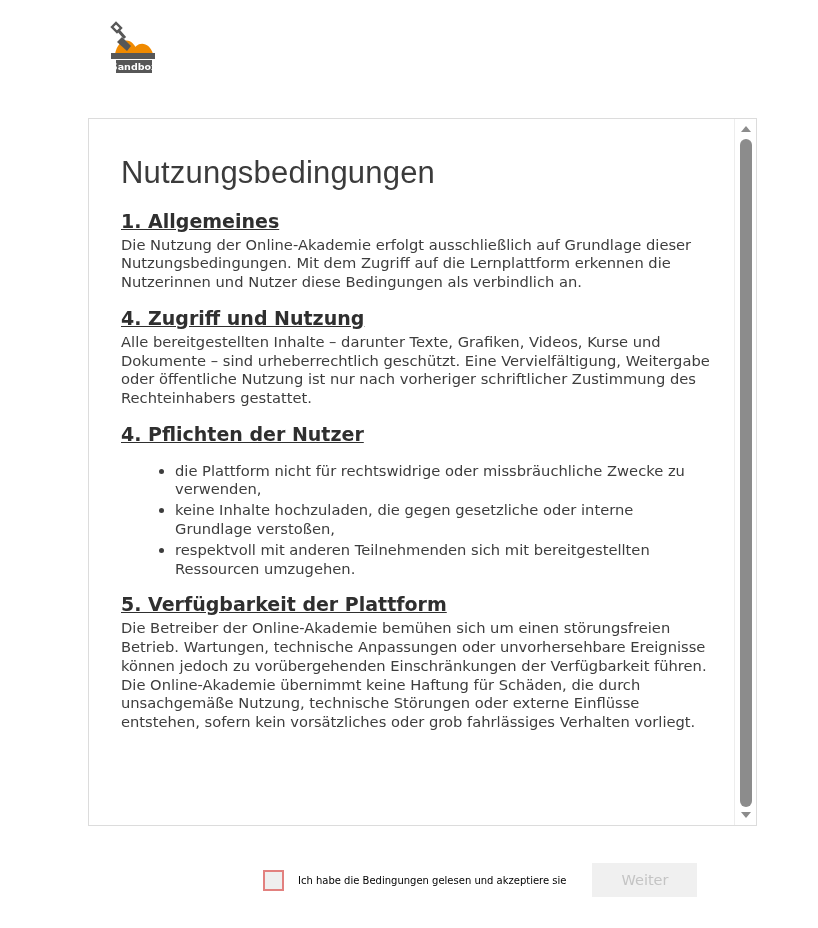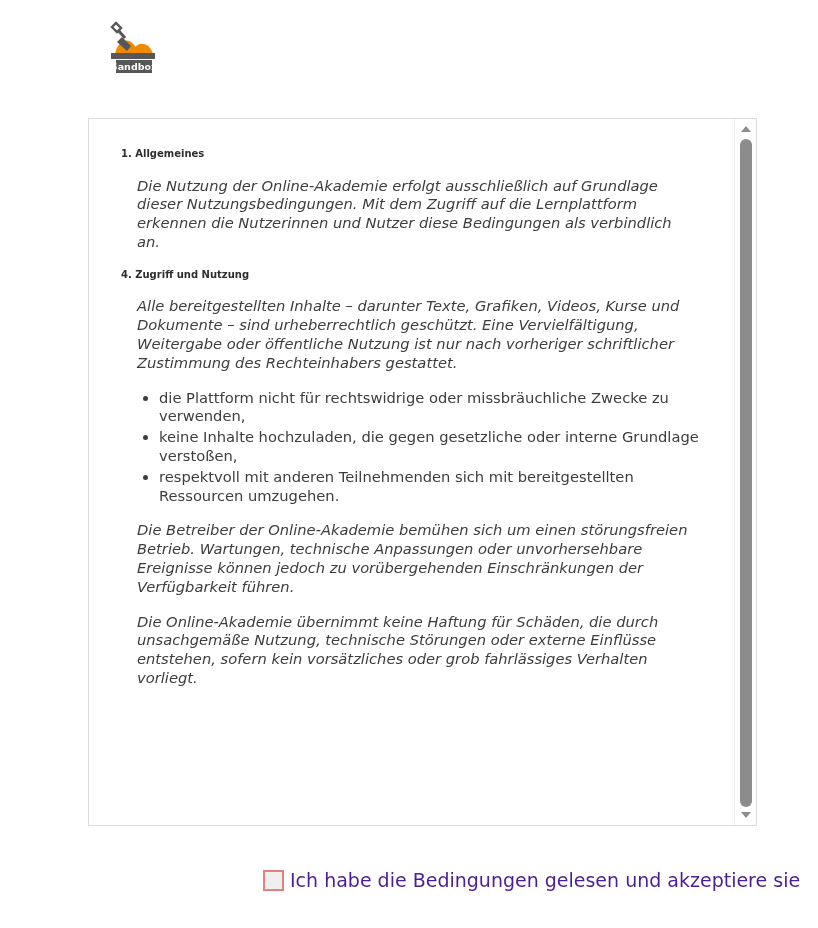--- a/index.html
+++ b/index.html
@@ -94,44 +94,44 @@
   h1.doc-title {
     font-size: 31px;
     font-weight: 400;
     color: #3b3b3b;
     margin: 22px 0 18px 16px;
     letter-spacing: 0.2px;
     font-family: "Liberation Sans", "DejaVu Sans", sans-serif;
   }
   .section { margin: 0 0 0 16px; }
   .section h2 {
-    font-size: 10px;
+    font-size: 19px;
     font-weight: bold;
     color: #2f2f2f;
     margin: 14px 0 1px 0;
     line-height: 1.35;
+    text-decoration: underline;
   }
   .section p {
     font-size: 14.7px;
     line-height: 1.28;
     color: #3d3d3d;
-    margin: 16px;
+    margin: 0;
     max-width: 628px;
-    font-style: italic;
   }
   .section ul {
     margin: 14px 0 14px 0;
     padding-left: 38px;
     max-width: 610px;
   }
   .section ul li {
     font-size: 14.7px;
     line-height: 1.28;
     color: #3d3d3d;
-    margin: 0 0 2px 0;
+    margin: 0 0 2px 16px;
   }
 
   
   .footer-row {
     position: absolute;
     left: 88px;
     top: 858px;
     width: 669px;
     height: 44px;
     display: flex;
@@ -145,23 +145,23 @@
   .consent-box {
     width: 21px;
     height: 21px;
     border: 2px solid #e2817f;
     background: #efefef;
     box-sizing: border-box;
     flex: 0 0 auto;
     cursor: pointer;
   }
   .consent-label {
-    font-size: 19px;
-    color: #4c1d95;
-    margin-left: 6px;
+    font-size: 10px;
+    color: #000000;
+    margin-left: 14px;
     white-space: nowrap;
   }
   .next-button {
     margin-left: 26px;
     width: 105px;
     height: 34px;
     background: #f0f0f0;
     border: none;
     color: #c4c4c4;
     font-size: 14.5px;
@@ -190,43 +190,46 @@
 
     <rect x="13" y="40" width="36" height="13" fill="#575757"></rect>
     <text x="31" y="50" text-anchor="middle" font-family="DejaVu Sans, sans-serif" font-size="9.5" font-weight="bold" fill="#ffffff">Sandbox</text>
   </svg>
 </div>
 
 <div class="terms-panel">
 
   <div class="terms-scroll-content">
 
+    <h1 class="doc-title">Nutzungsbedingungen</h1>
 
     <div class="section">
       <h2>1. Allgemeines</h2>
       <p>Die Nutzung der Online-Akademie erfolgt ausschließlich auf Grundlage dieser Nutzungsbedingungen. Mit dem Zugriff auf die Lernplattform erkennen die Nutzerinnen und Nutzer diese Bedingungen als verbindlich an.</p>
     </div>
 
     <div class="section">
       <h2>4. Zugriff und Nutzung</h2>
     </div>
 
     <div class="section">
       <p>Alle bereitgestellten Inhalte – darunter Texte, Grafiken, Videos, Kurse und Dokumente – sind urheberrechtlich geschützt. Eine Vervielfältigung, Weitergabe oder öffentliche Nutzung ist nur nach vorheriger schriftlicher Zustimmung des Rechteinhabers gestattet.</p>
     </div>
 
     <div class="section">
+      <h2>4. Pflichten der Nutzer</h2>
       <ul>
         <li>die Plattform nicht für rechtswidrige oder missbräuchliche Zwecke zu verwenden,</li>
         <li>keine Inhalte hochzuladen, die gegen gesetzliche oder interne Grundlage verstoßen,</li>
         <li>respektvoll mit anderen Teilnehmenden sich mit bereitgestellten Ressourcen umzugehen.</li>
       </ul>
     </div>
 
     <div class="section">
+      <h2>5. Verfügbarkeit der Plattform</h2>
       <p>Die Betreiber der Online-Akademie bemühen sich um einen störungsfreien Betrieb. Wartungen, technische Anpassungen oder unvorhersehbare Ereignisse können jedoch zu vorübergehenden Einschränkungen der Verfügbarkeit führen.</p>
     </div>
 
     <div class="section">
       <p>Die Online-Akademie übernimmt keine Haftung für Schäden, die durch unsachgemäße Nutzung, technische Störungen oder externe Einflüsse entstehen, sofern kein vorsätzliches oder grob fahrlässiges Verhalten vorliegt.</p>
     </div>
 
   </div>
 
   <div class="scrollbar">

